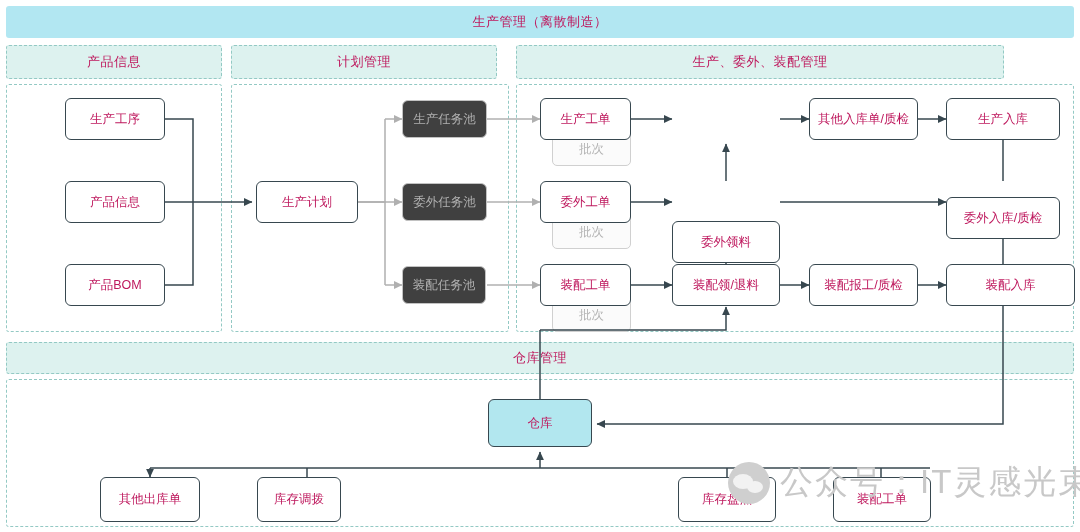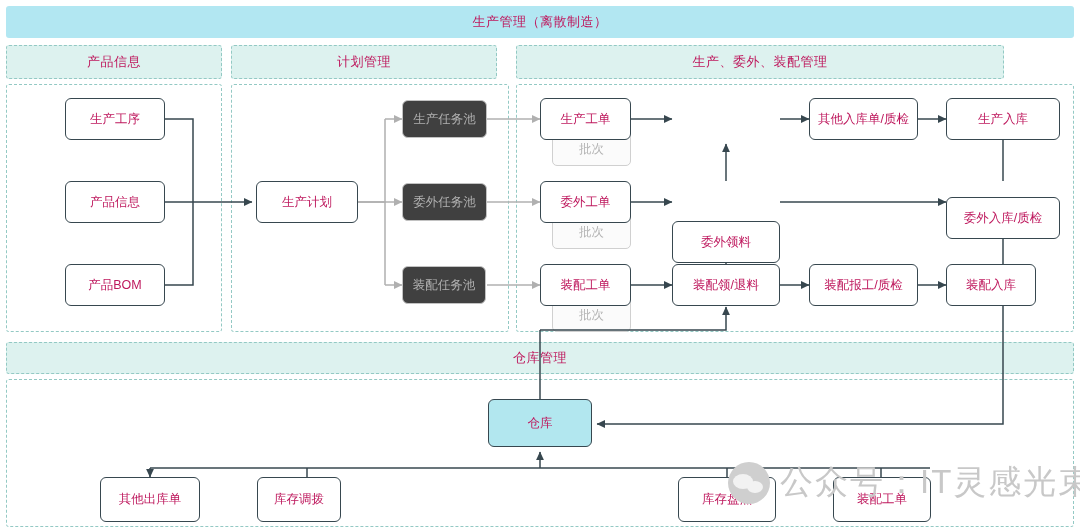--- a/index.html
+++ b/index.html
@@ -253,21 +253,21 @@
   <div class="node" style="left:809px; top:264px; width:109px; height:42px;">
     <span>装配报工/质检</span>
   </div>
 
   <div class="node" style="left:946px; top:98px; width:114px; height:42px;">
     <span>生产入库</span>
   </div>
   <div class="node" style="left:946px; top:181px; width:114px; height:42px;margin-top:16px;">
     <span>委外入库/质检</span>
   </div>
-  <div class="node" style="left:946px; top:264px; width:90px; height:42px;">
+  <div class="node" style="left:946px; top:264px; width:129px; height:42px;">
     <span>装配入库</span>
   </div>
 
   <div class="node warehouse" style="left:488px; top:399px; width:104px; height:48px;">
     <span>仓库</span>
   </div>
 
   <svg class="svg-layer">
     <g fill="none" stroke="#37474f" stroke-width="1.5">
 

